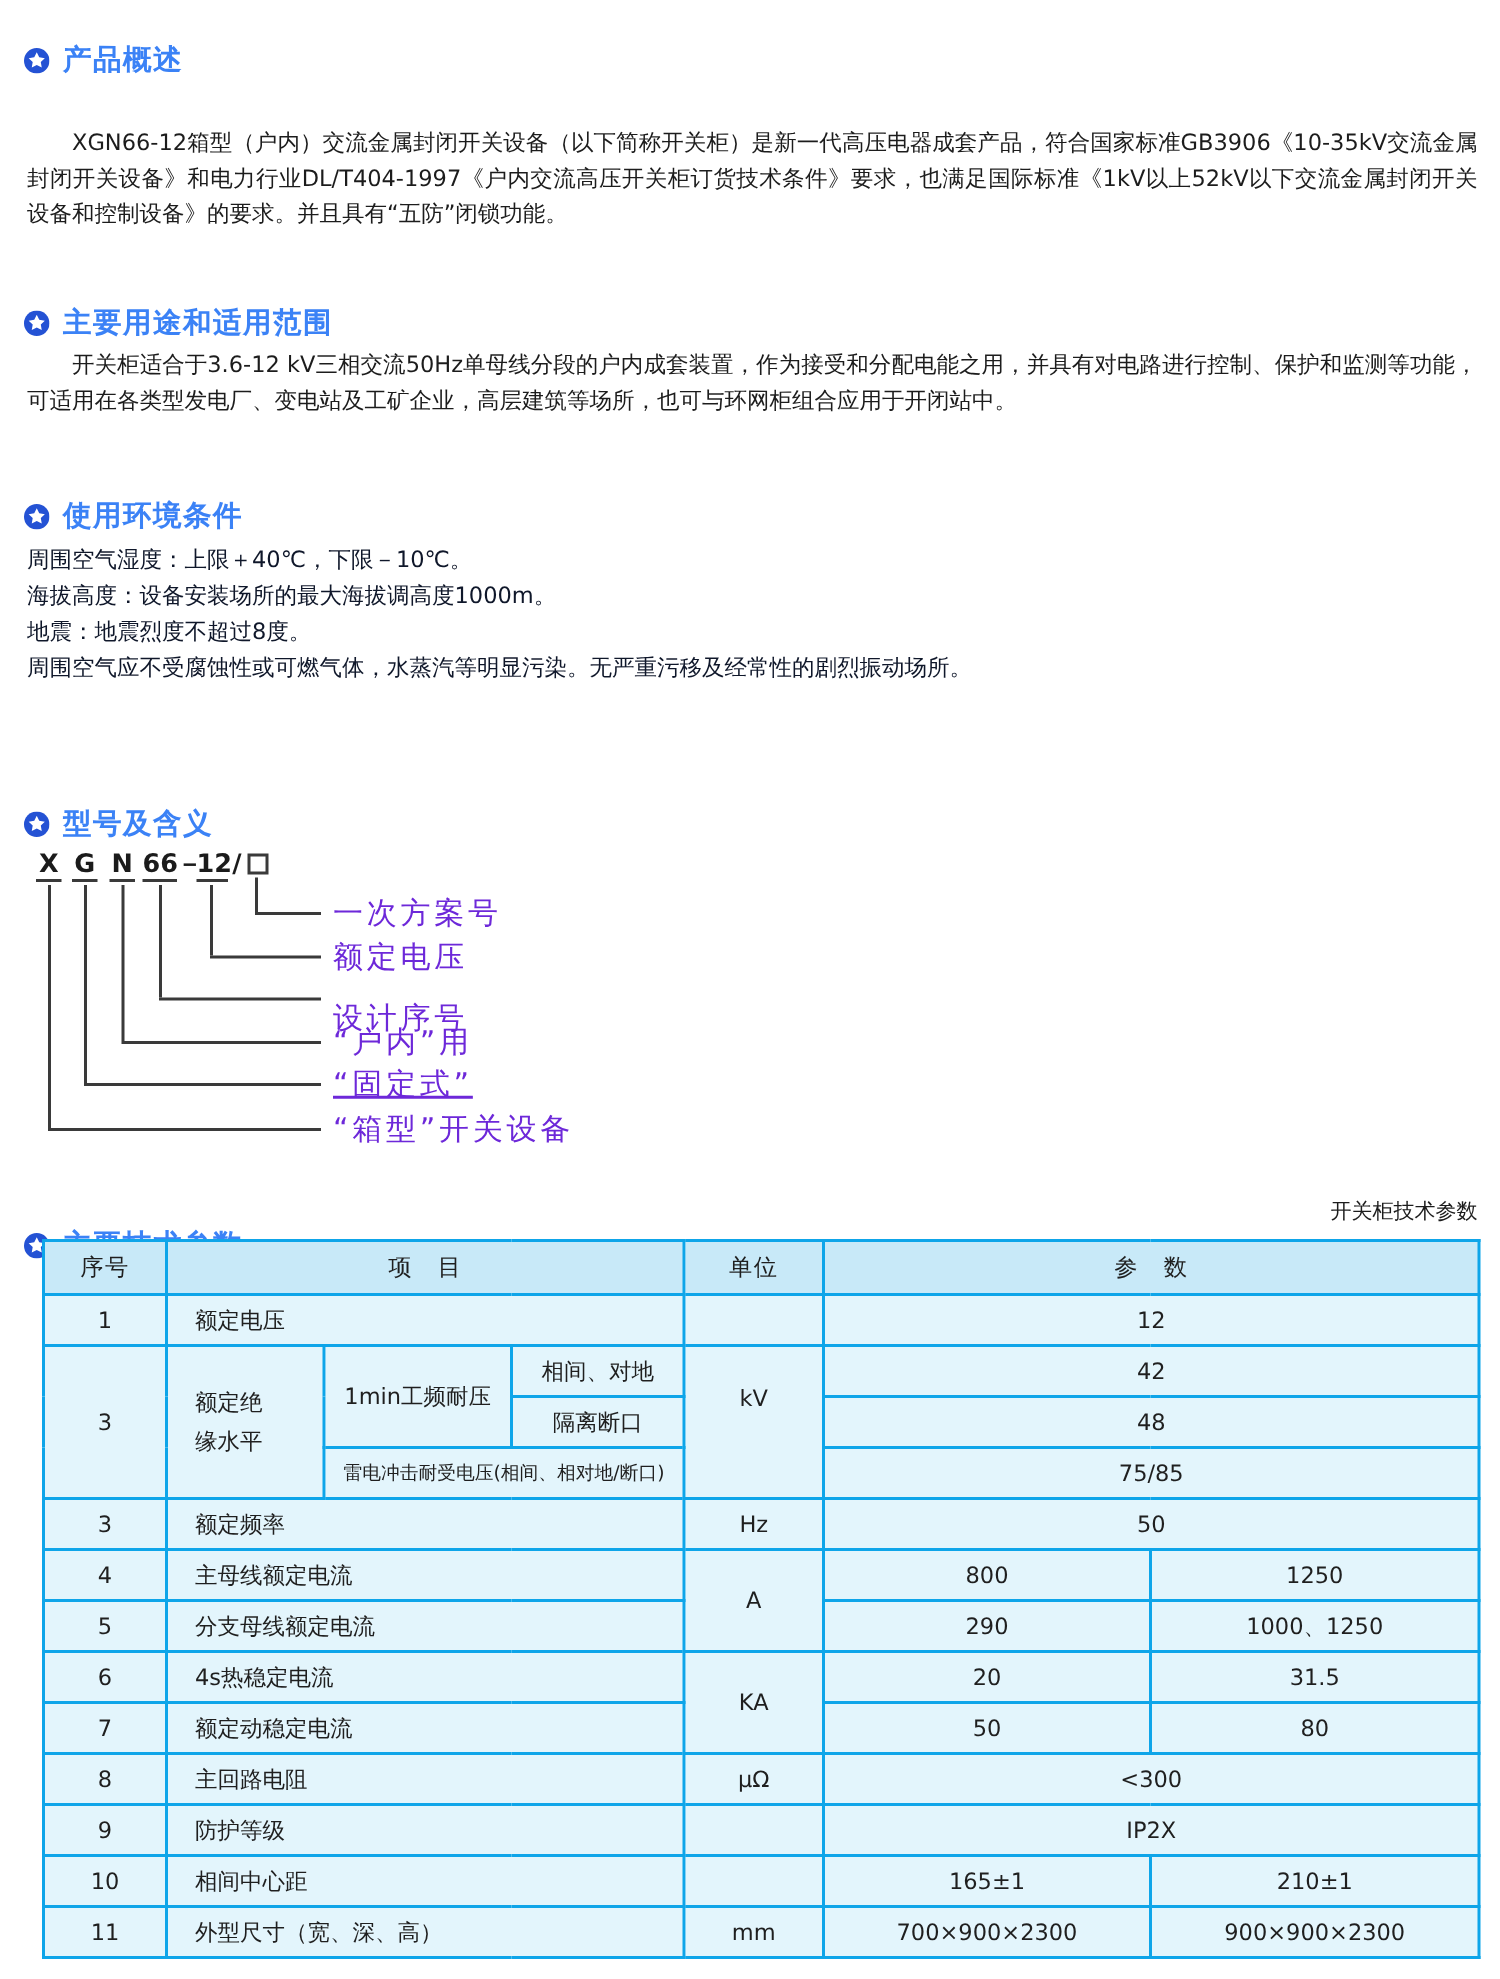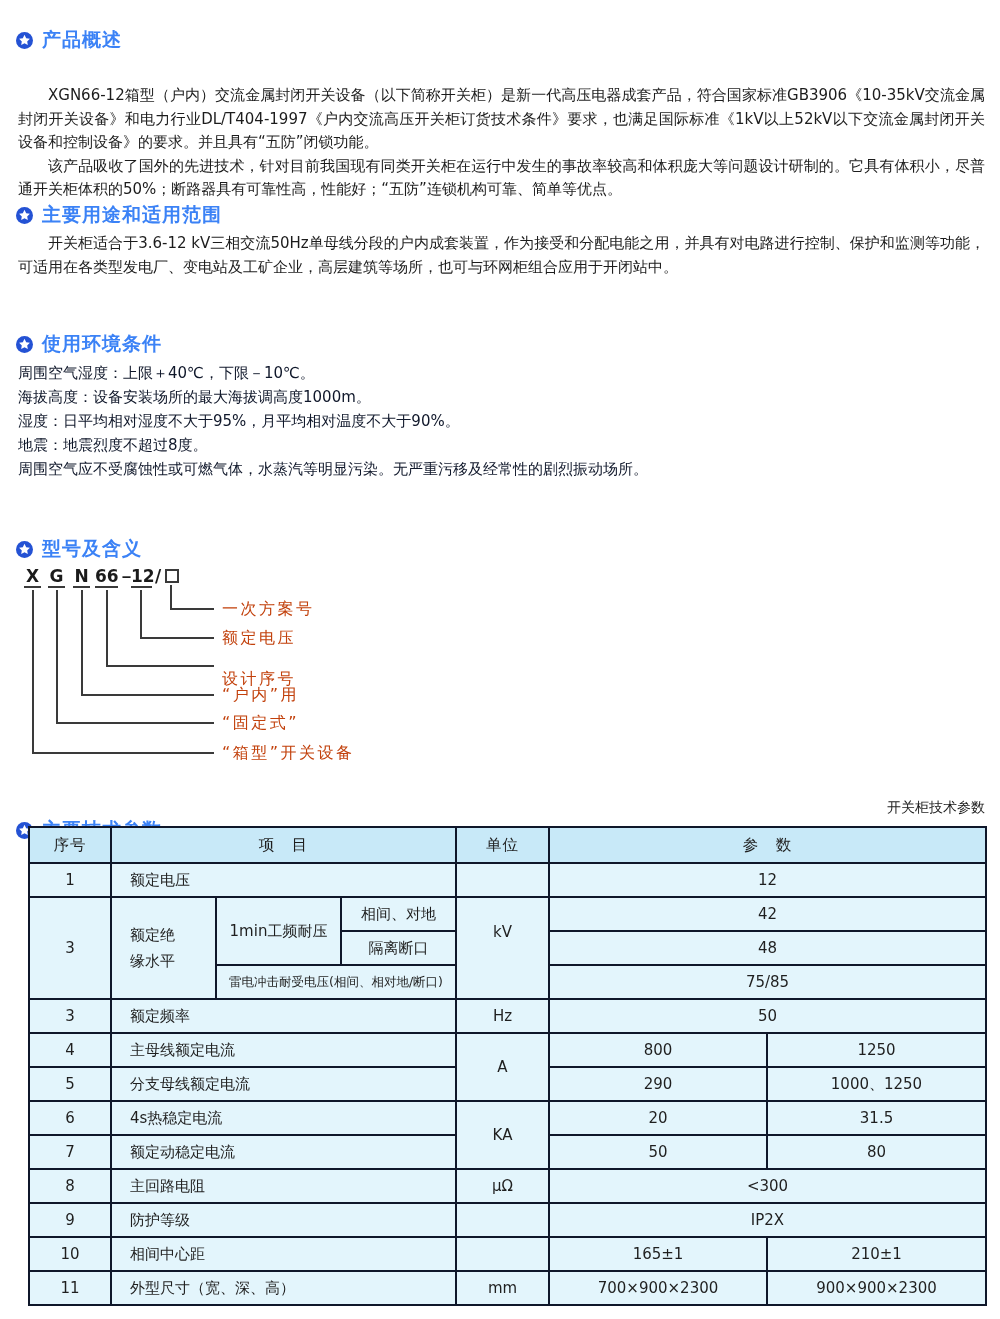--- a/index.html
+++ b/index.html
@@ -21,27 +21,27 @@
 
   
   .model-diagram { position:absolute; left:18px; top:566px; width:560px; height:215px; }
   .m-char { position:absolute; top:0; height:22px; font-size:17px; font-weight:bold;
             text-align:center; color:#1b1b1b; border-bottom:2px solid #3a3a3a; line-height:20px; }
   .m-plain { position:absolute; top:0; height:22px; font-size:17px; font-weight:bold;
              text-align:center; color:#1b1b1b; line-height:20px; }
   .m-box { position:absolute; left:147px; top:3px; width:14px; height:14px; border:2px solid #3a3a3a; }
   .vline { position:absolute; width:0; border-left:2px solid #3a3a3a; }
   .hline { position:absolute; height:0; border-top:2px solid #3a3a3a; }
-  .m-label { position:absolute; left:204px; transform:translateY(-50%); font-size:16px;
-             letter-spacing:2.5px; white-space:nowrap; color:#c2410c; }
+  .m-label { position:absolute; left:204px; transform:translateY(-50%); font-size:20px;
+             letter-spacing:2.5px; white-space:nowrap; color:#6d28d9; }
 
   
   .table-caption { position:absolute; right:15px; top:799px; font-size:14px; color:#1c1c1c; }
   .param-table { position:absolute; left:28px; top:826px; border-collapse:collapse; table-layout:fixed; }
-  .param-table th, .param-table td { border:2px solid #0f172a; background:#e3f5fc; font-size:15px;
+  .param-table th, .param-table td { border:2px solid #0ea5e9; background:#e3f5fc; font-size:15px;
         font-weight:normal; text-align:center; vertical-align:middle; padding:0; color:#1f1f1f;
         overflow:hidden; white-space:nowrap; }
   .param-table thead th { background:#c8e9f8; font-size:15.5px; height:36px; letter-spacing:1px; }
   .param-table tbody tr { height:34px; }
   .param-table td.left { text-align:left; padding-left:18px; }
   .param-table td.two-line { line-height:26px; white-space:normal; }
   .param-table td.small { font-size:12.5px; letter-spacing:0;margin-top:15px; }
   .param-table td.unit-kv { vertical-align:top; }
   .param-table td.unit-kv .inner { height:68px; display:flex; align-items:center; justify-content:center; }
 </style>
@@ -52,21 +52,20 @@
 
   <div class="sec-head" style="top:27px;">
     <svg viewBox="0 0 24 24" aria-hidden="true">
       <circle cx="12" cy="12" r="12" fill="#2452d4"></circle>
       <path d="M12 4 L14.35 8.76 L19.6 9.53 L15.8 13.24 L16.7 18.47 L12 16 L7.3 18.47 L8.2 13.24 L4.4 9.53 L9.65 8.76 Z" fill="#ffffff"></path>
     </svg>
     <span>产品概述</span>
   </div>
   <div class="body-text" style="top:84px;">
     <p>XGN66-12箱型（户内）交流金属封闭开关设备（以下简称开关柜）是新一代高压电器成套产品，符合国家标准GB3906《10-35kV交流金属封闭开关设备》和电力行业DL/T404-1997《户内交流高压开关柜订货技术条件》要求，也满足国际标准《1kV以上52kV以下交流金属封闭开关设备和控制设备》的要求。并且具有“五防”闭锁功能。</p>
-    <p>该产品吸收了国外的先进技术，针对目前我国现有同类开关柜在运行中发生的事故率较高和体积庞大等问题设计研制的。它具有体积小，尽普通开关柜体积的50%；断路器具有可靠性高，性能好；“五防”连锁机构可靠、简单等优点。</p>
   </div>
 
   <div class="sec-head" style="top:202px;">
     <svg viewBox="0 0 24 24" aria-hidden="true">
       <circle cx="12" cy="12" r="12" fill="#2452d4"></circle>
       <path d="M12 4 L14.35 8.76 L19.6 9.53 L15.8 13.24 L16.7 18.47 L12 16 L7.3 18.47 L8.2 13.24 L4.4 9.53 L9.65 8.76 Z" fill="#ffffff"></path>
     </svg>
     <span>主要用途和适用范围</span>
   </div>
   <div class="body-text" style="top:232px;">
@@ -76,21 +75,20 @@
   <div class="sec-head" style="top:331px;">
     <svg viewBox="0 0 24 24" aria-hidden="true">
       <circle cx="12" cy="12" r="12" fill="#2452d4"></circle>
       <path d="M12 4 L14.35 8.76 L19.6 9.53 L15.8 13.24 L16.7 18.47 L12 16 L7.3 18.47 L8.2 13.24 L4.4 9.53 L9.65 8.76 Z" fill="#ffffff"></path>
     </svg>
     <span>使用环境条件</span>
   </div>
   <div class="env-lines" style="top:361px;">
     <div>周围空气湿度：上限＋40℃，下限－10℃。</div>
     <div>海拔高度：设备安装场所的最大海拔调高度1000m。</div>
-    <div>湿度：日平均相对湿度不大于95%，月平均相对温度不大于90%。</div>
     <div>地震：地震烈度不超过8度。</div>
     <div>周围空气应不受腐蚀性或可燃气体，水蒸汽等明显污染。无严重污移及经常性的剧烈振动场所。</div>
   </div>
 
   <div class="sec-head" style="top:536px;">
     <svg viewBox="0 0 24 24" aria-hidden="true">
       <circle cx="12" cy="12" r="12" fill="#2452d4"></circle>
       <path d="M12 4 L14.35 8.76 L19.6 9.53 L15.8 13.24 L16.7 18.47 L12 16 L7.3 18.47 L8.2 13.24 L4.4 9.53 L9.65 8.76 Z" fill="#ffffff"></path>
     </svg>
     <span>型号及含义</span>
@@ -117,21 +115,21 @@
     <span class="hline" style="left:122px; top:71px;  width:74px;"></span>
     <span class="hline" style="left:88px;  top:99px;  width:108px;"></span>
     <span class="hline" style="left:63px;  top:128px; width:133px;"></span>
     <span class="hline" style="left:38px;  top:156px; width:158px;"></span>
     <span class="hline" style="left:14px;  top:186px; width:182px;"></span>
 
     <span class="m-label" style="top:43px;">一次方案号</span>
     <span class="m-label" style="top:72px;">额定电压</span>
     <span class="m-label" style="top:113px;">设计序号</span>
     <span class="m-label" style="top:129px;">“户内”用</span>
-    <span class="m-label" style="top:157px;">“固定式”</span>
+    <span class="m-label" style="top:157px;text-decoration:underline;">“固定式”</span>
     <span class="m-label" style="top:187px;">“箱型”开关设备</span>
   </div>
 
   <div class="sec-head" style="top:789px;margin-top:28px;">
     <svg viewBox="0 0 24 24" aria-hidden="true">
       <circle cx="12" cy="12" r="12" fill="#2452d4"></circle>
       <path d="M12 4 L14.35 8.76 L19.6 9.53 L15.8 13.24 L16.7 18.47 L12 16 L7.3 18.47 L8.2 13.24 L4.4 9.53 L9.65 8.76 Z" fill="#ffffff"></path>
     </svg>
     <span>主要技术参数</span>
   </div>

